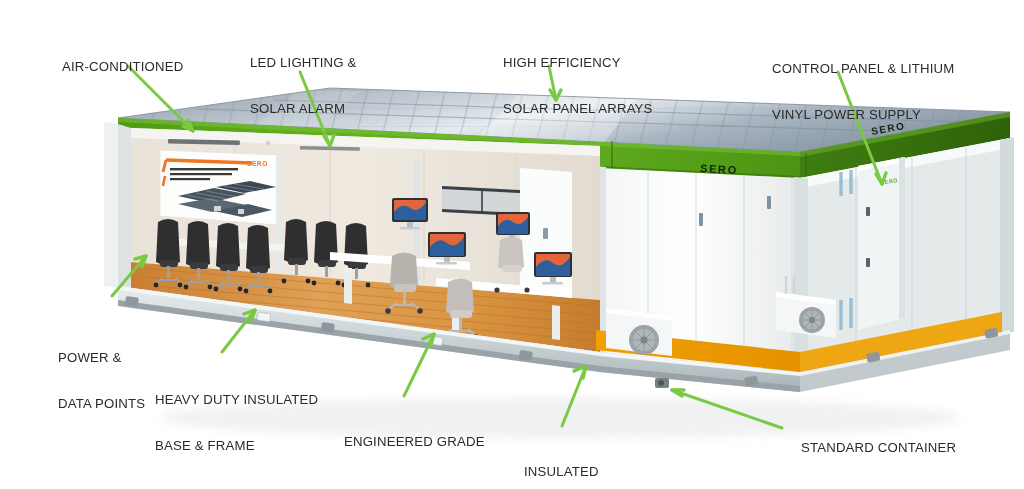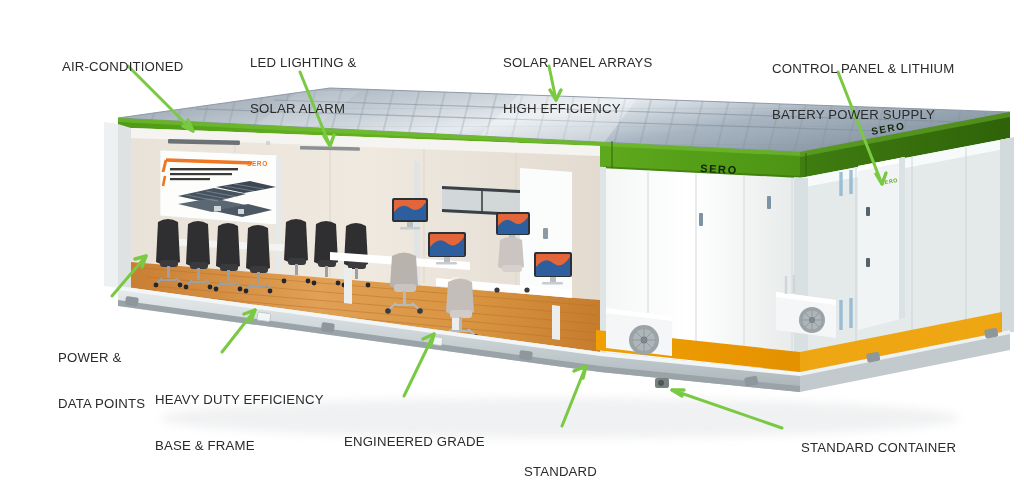--- a/index.html
+++ b/index.html
@@ -459,45 +459,45 @@
   <div class="callout c-air">
     <span>AIR-CONDITIONED</span>
   </div>
 
   <div class="callout c-led">
     <span>LED LIGHTING &amp;</span>
     <span>SOLAR ALARM</span>
   </div>
 
   <div class="callout c-solar">
+    <span>HIGH EFFICIENCY</span>
     <span>SOLAR PANEL ARRAYS</span>
-    <span>HIGH EFFICIENCY</span>
   </div>
 
   <div class="callout c-ctrl">
     <span>CONTROL PANEL &amp; LITHIUM</span>
-    <span>BATERY POWER SUPPLY</span>
+    <span>VINYL POWER SUPPLY</span>
   </div>
 
   <div class="callout c-power">
     <span>POWER &amp;</span>
     <span>DATA POINTS</span>
   </div>
 
   <div class="callout c-base">
-    <span>HEAVY DUTY EFFICIENCY</span>
+    <span>HEAVY DUTY INSULATED</span>
     <span>BASE &amp; FRAME</span>
   </div>
 
   <div class="callout c-vinyl">
     <span>ENGINEERED GRADE</span>
   </div>
 
   <div class="callout c-insul">
-    <span>STANDARD</span>
+    <span>INSULATED</span>
     <span>BUILDING</span>
   </div>
 
   <div class="callout c-lift">
     <span>STANDARD CONTAINER</span>
     
   </div>
 
 </div>
 

